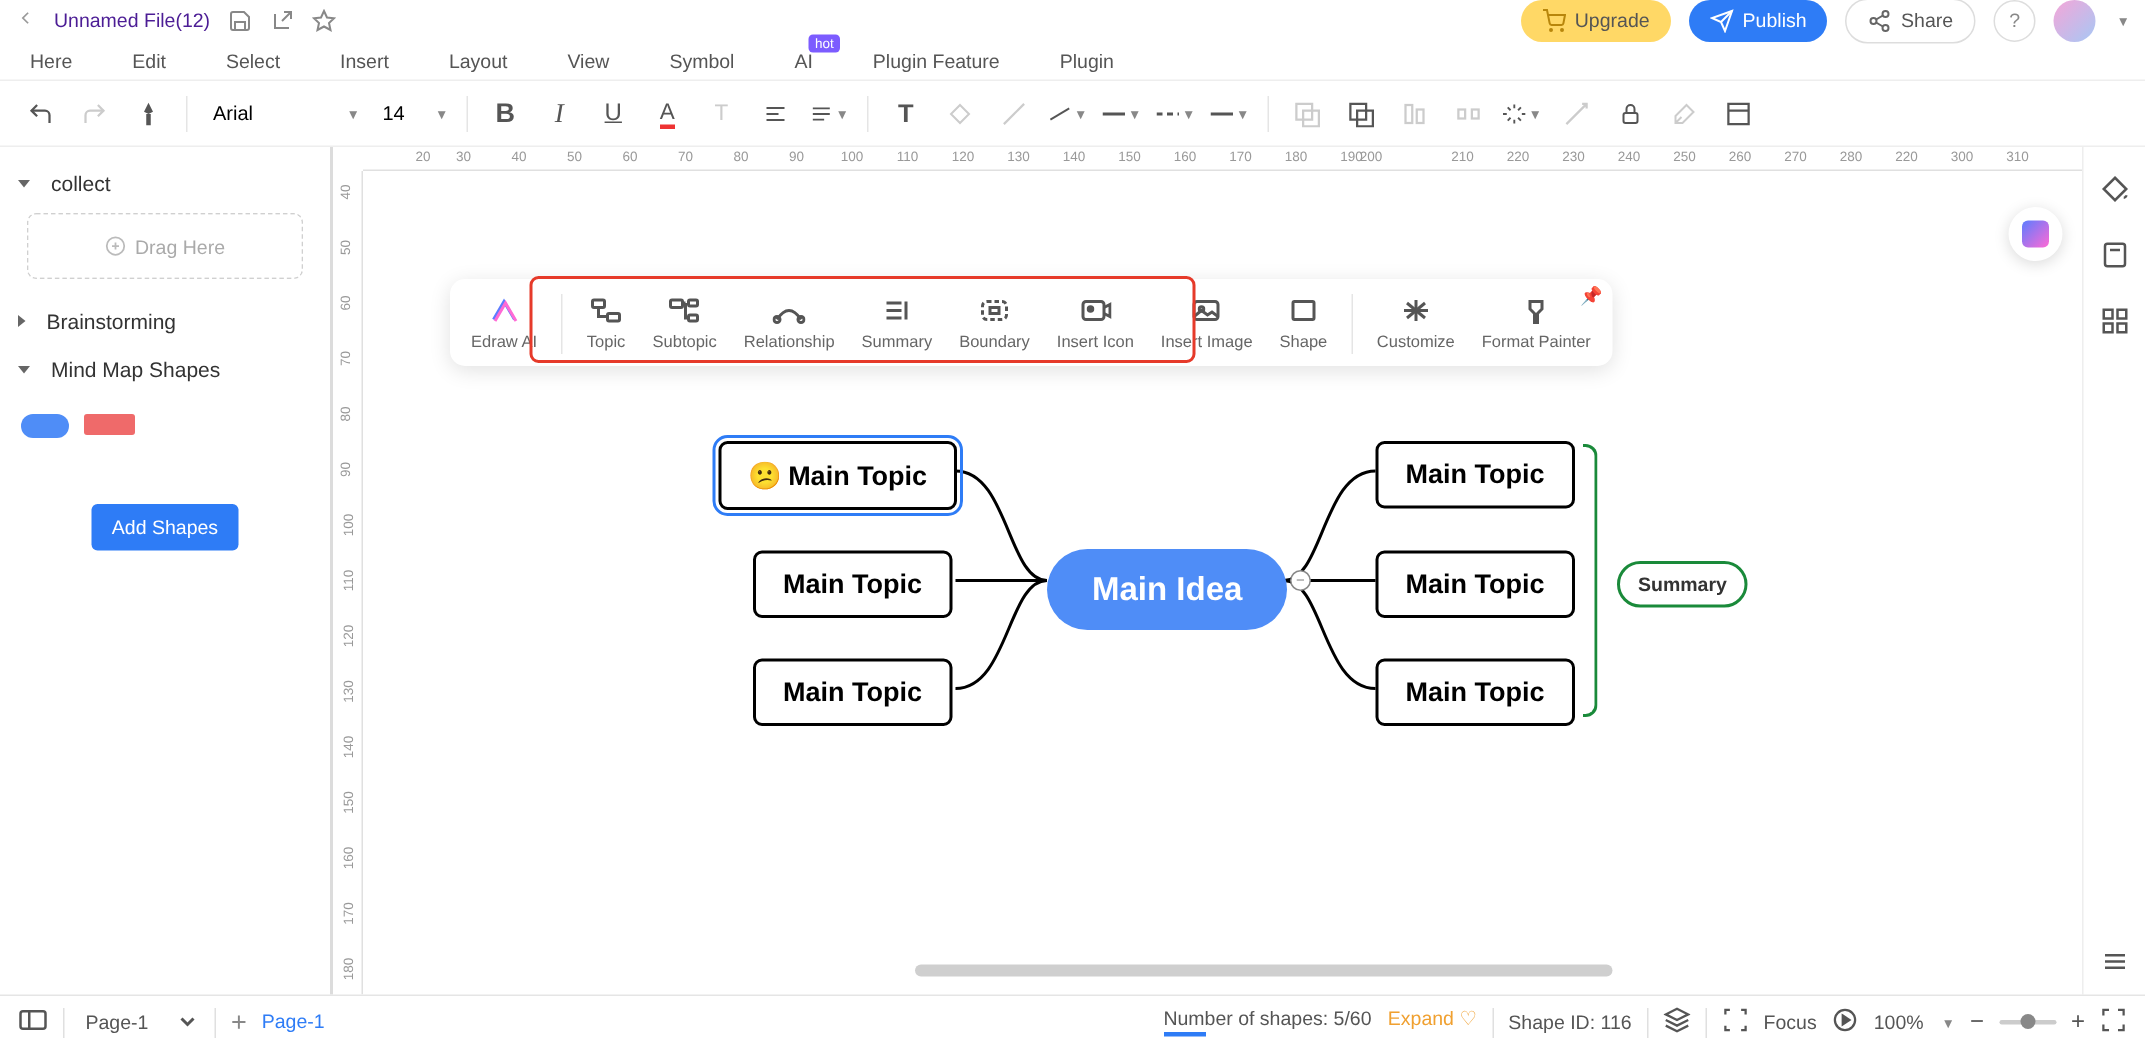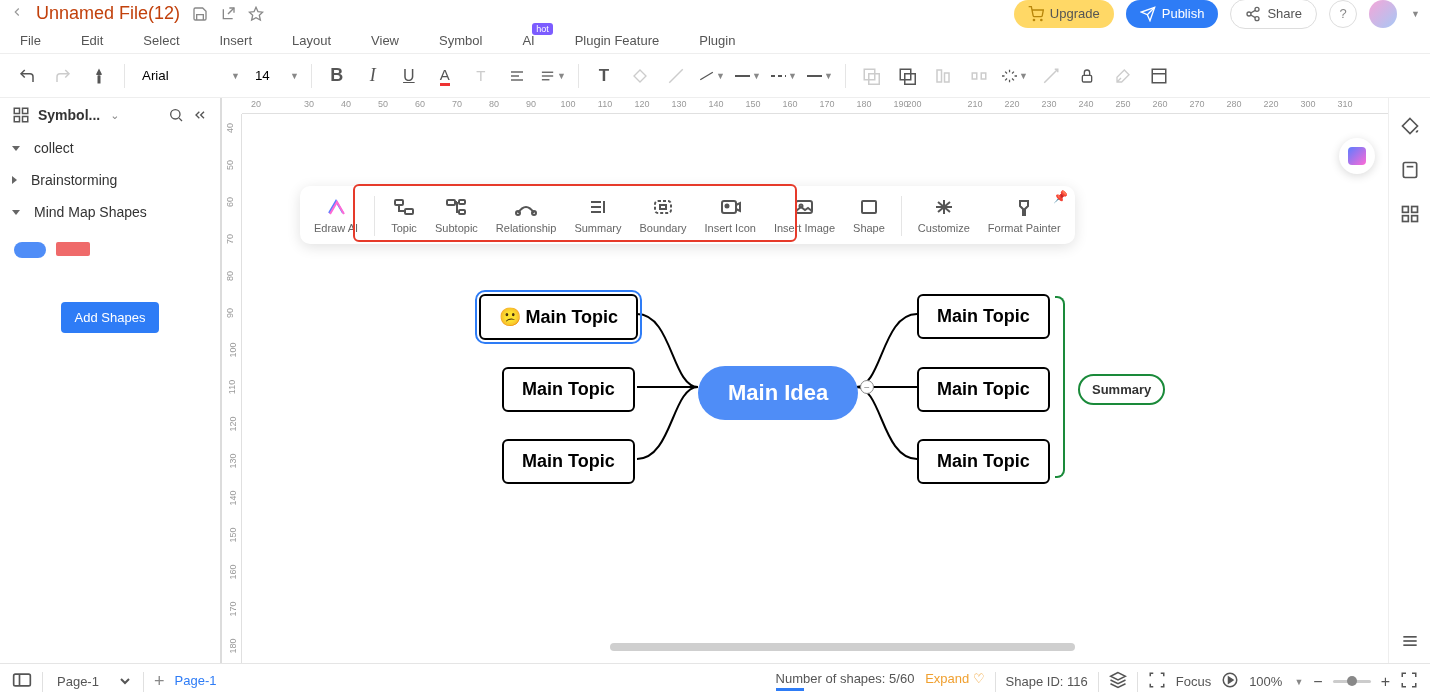--- a/index.html
+++ b/index.html
@@ -1,19 +1,19 @@
 <!DOCTYPE html>
 <html><head>
 <meta charset="utf-8">
 <style>
 *{box-sizing:border-box;margin:0;padding:0;font-family:-apple-system,BlinkMacSystemFont,"Segoe UI",Arial,sans-serif}
 body{width:1430px;height:699px;background:#fff;overflow:hidden;position:relative;font-size:13px;color:#333}
 .topbar{height:27px;display:flex;align-items:center;padding:0 10px;gap:12px}
 .topbar .back{color:#999;cursor:pointer}
-.topbar .title{color:#c2410c;font-size:18px}
+.topbar .title{color:#4c1d95;font-size:13px}
 .topbar .iconbtn{color:#888;cursor:pointer;display:flex;align-items:center}
 .topbar .spacer{flex:1}
 .pill{display:flex;align-items:center;gap:6px;border-radius:16px;padding:6px 14px;font-size:13px;cursor:pointer}
 .upgrade{background:#ffd866;color:#555}
 .publish{background:#2e7cf6;color:#fff}
 .share{background:#fff;border:1px solid #ddd;color:#555}
 .helpbtn{width:28px;height:28px;border:1px solid #ddd;border-radius:50%;display:flex;align-items:center;justify-content:center;color:#888}
 .avatar{width:28px;height:28px;border-radius:50%;background:linear-gradient(135deg,#f5a6d8,#a6c8f5)}
 .menubar{height:26px;display:flex;align-items:center;padding-left:20px;gap:40px;position:relative}
 .menubar .mi{color:#555;font-size:13px;cursor:pointer;position:relative}
@@ -129,21 +129,21 @@
         <line x1="15.4" y1="6.5" x2="8.6" y2="10.5"></line>
       </svg>
     <span>Share</span>
   </div>
   <div class="helpbtn">?</div>
   <div class="avatar"></div>
   <span class="caret">▼</span>
 </div>
 
 <div class="menubar">
-  <span class="mi">File</span>
+  <span class="mi">Here</span>
   <span class="mi">Edit</span>
   <span class="mi">Select</span>
   <span class="mi">Insert</span>
   <span class="mi">Layout</span>
   <span class="mi">View</span>
   <span class="mi">Symbol</span>
   <span class="mi">
     <span>AI</span>
     <span class="hot">hot</span>
   </span>
@@ -292,61 +292,50 @@
       <svg width="18" height="18" viewBox="0 0 24 24" stroke="#555" fill="none" stroke-width="2">
         <rect x="3" y="3" width="18" height="18"></rect>
         <line x1="3" y1="9" x2="21" y2="9"></line>
       </svg>
     </span>
 </div>
 
 <div class="main">
 
   <div class="leftpanel">
-    <div class="lp-head">
-      <svg width="18" height="18" viewBox="0 0 24 24" stroke="#555" fill="none" stroke-width="2">
-          <rect x="3" y="3" width="7" height="7"></rect>
-          <rect x="14" y="3" width="7" height="7"></rect>
-          <rect x="3" y="14" width="7" height="7"></rect>
-          <rect x="14" y="14" width="7" height="7"></rect>
-        </svg>
-      <span class="lp-title">Symbol...</span>
-      <span class="caret" style="font-size:11px">⌄</span>
-      <span style="flex:1"></span>
-      <svg width="16" height="16" viewBox="0 0 24 24" stroke="#555" fill="none" stroke-width="2">
-          <circle cx="11" cy="11" r="7"></circle>
-          <line x1="21" y1="21" x2="16.65" y2="16.65"></line>
-        </svg>
-      <svg width="16" height="16" viewBox="0 0 24 24" stroke="#555" fill="none" stroke-width="2">
-          <polyline points="11 17 6 12 11 7"></polyline>
-          <polyline points="18 17 13 12 18 7"></polyline>
-        </svg>
-    </div>
     <div class="lp-section">
         <span class="tri down"></span>
         <span>collect</span>
       </div>
+    <div class="drag-here">
+      <svg width="14" height="14" viewBox="0 0 24 24" stroke="#bbb" fill="none" stroke-width="2">
+          <circle cx="12" cy="12" r="10"></circle>
+          <line x1="12" y1="8" x2="12" y2="16"></line>
+          <line x1="8" y1="12" x2="16" y2="12"></line>
+        </svg>
+      <span>Drag Here</span>
+    </div>
     <div class="lp-section">
         <span class="tri right"></span>
         <span>Brainstorming</span>
       </div>
     <div class="lp-section">
         <span class="tri down"></span>
         <span>Mind Map Shapes</span>
       </div>
     <div class="shape-thumbs">
       <div class="thumb-idea"></div>
       <div class="thumb-node"></div>
     </div>
     <button class="add-shapes">Add Shapes</button>
   </div>
 
   <div class="canvas-wrap">
     <div class="ruler-h" id="rulerH">
-        <span style="left: 14px;">20</span>
+        <span style="left: 40px;">20</span>
         <span style="left: 67px;">30</span>
         <span style="left: 104px;">40</span>
         <span style="left: 141px;">50</span>
         <span style="left: 178px;">60</span>
         <span style="left: 215px;">70</span>
         <span style="left: 252px;">80</span>
         <span style="left: 289px;">90</span>
         <span style="left: 326px;">100</span>
         <span style="left: 363px;">110</span>
         <span style="left: 400px;">120</span>

